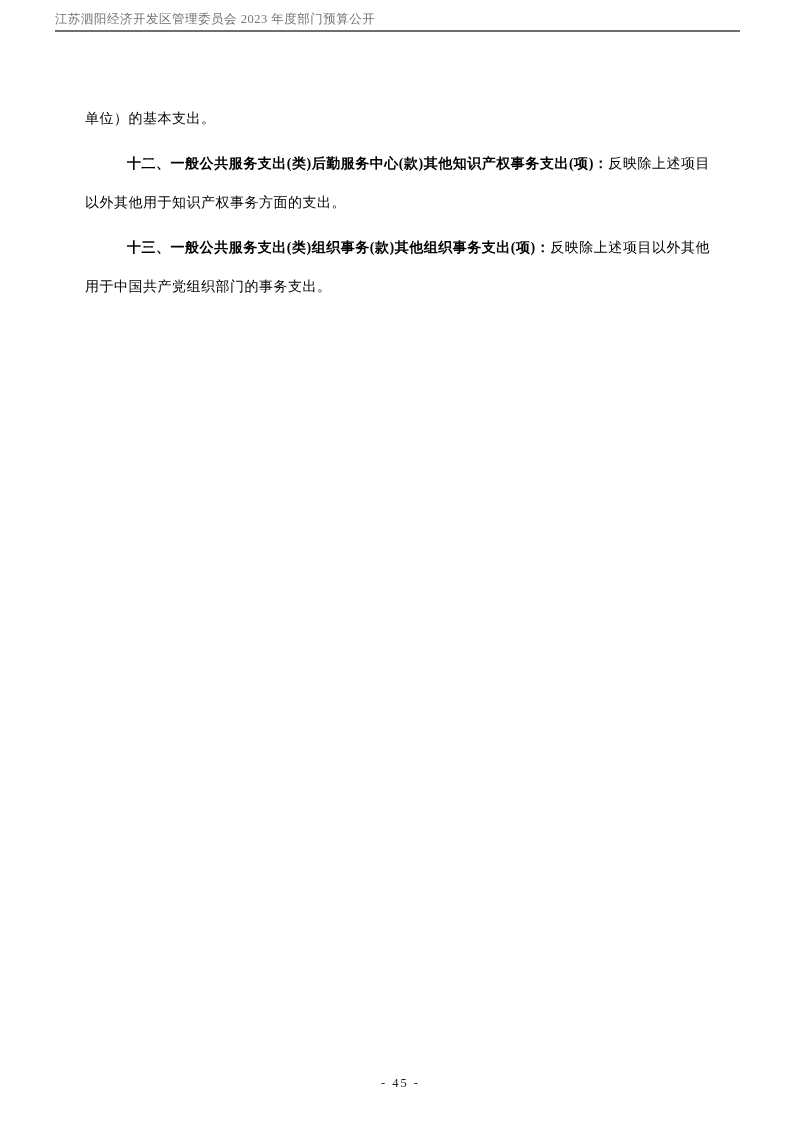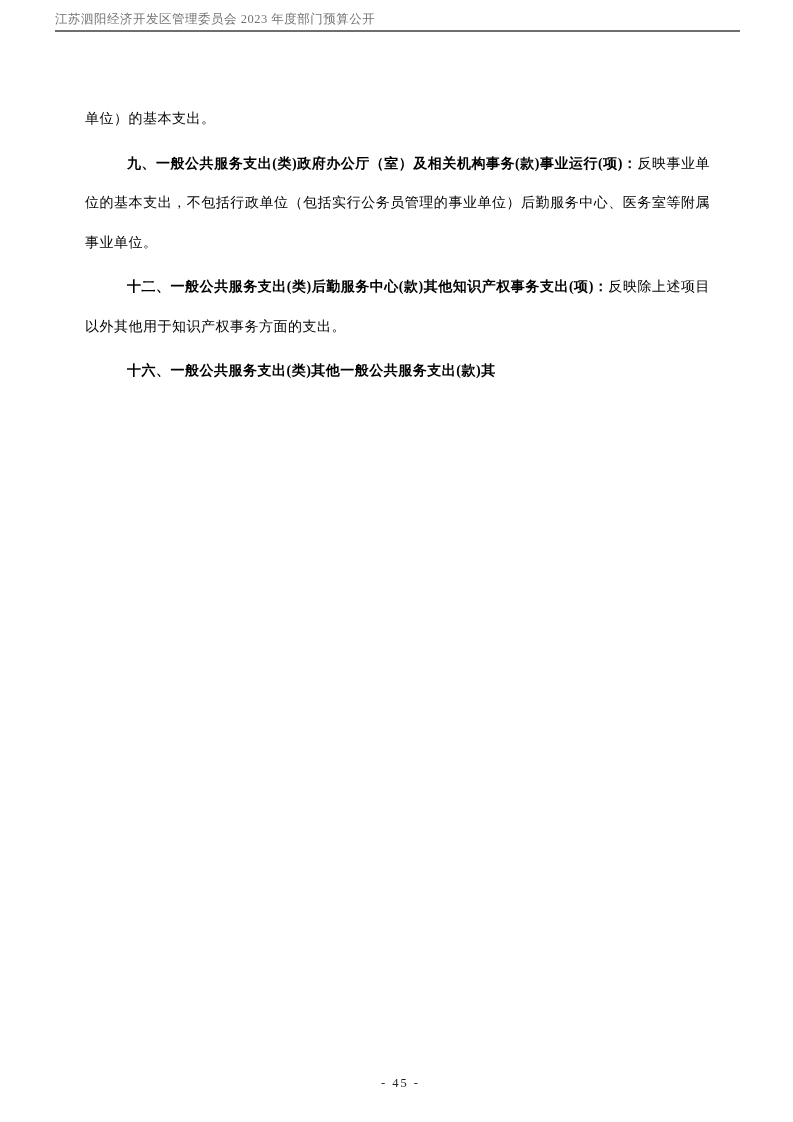--- a/index.html
+++ b/index.html
@@ -65,29 +65,28 @@
 
 <div class="page">
 
   <header class="doc-header">
     <span>江苏泗阳经济开发区管理委员会 2023 年度部门预算公开</span>
   </header>
 
   <main class="doc-body">
     <p class="no-indent"><span class="lead"></span><span>单位）的基本支出。</span></p>
 
-    <p><span class="lead">九、一般公共服务支出(类)政府办公厅（室）及相关机构事务(款)事业运行(项)：</span><span>反映事业单位的基本支出，不包括行政单位（包括实行公务员管理的事业单位）后勤服务中心、医务室等附属事业单位。</span></p>
 
 
 
     <p><span class="lead">十二、一般公共服务支出(类)后勤服务中心(款)其他知识产权事务支出(项)：</span><span>反映除上述项目以外其他用于知识产权事务方面的支出。</span></p>
 
+    <p><span class="lead">十三、一般公共服务支出(类)组织事务(款)其他组织事务支出(项)：</span><span>反映除上述项目以外其他用于中国共产党组织部门的事务支出。</span></p>
 
 
 
-    <p><span class="lead">十六、一般公共服务支出(类)其他一般公共服务支出(款)其</span><span></span></p>
   </main>
 
   <footer class="doc-footer">
     <span>- 45 -</span>
   </footer>
 
 </div>
 
 </body></html>

